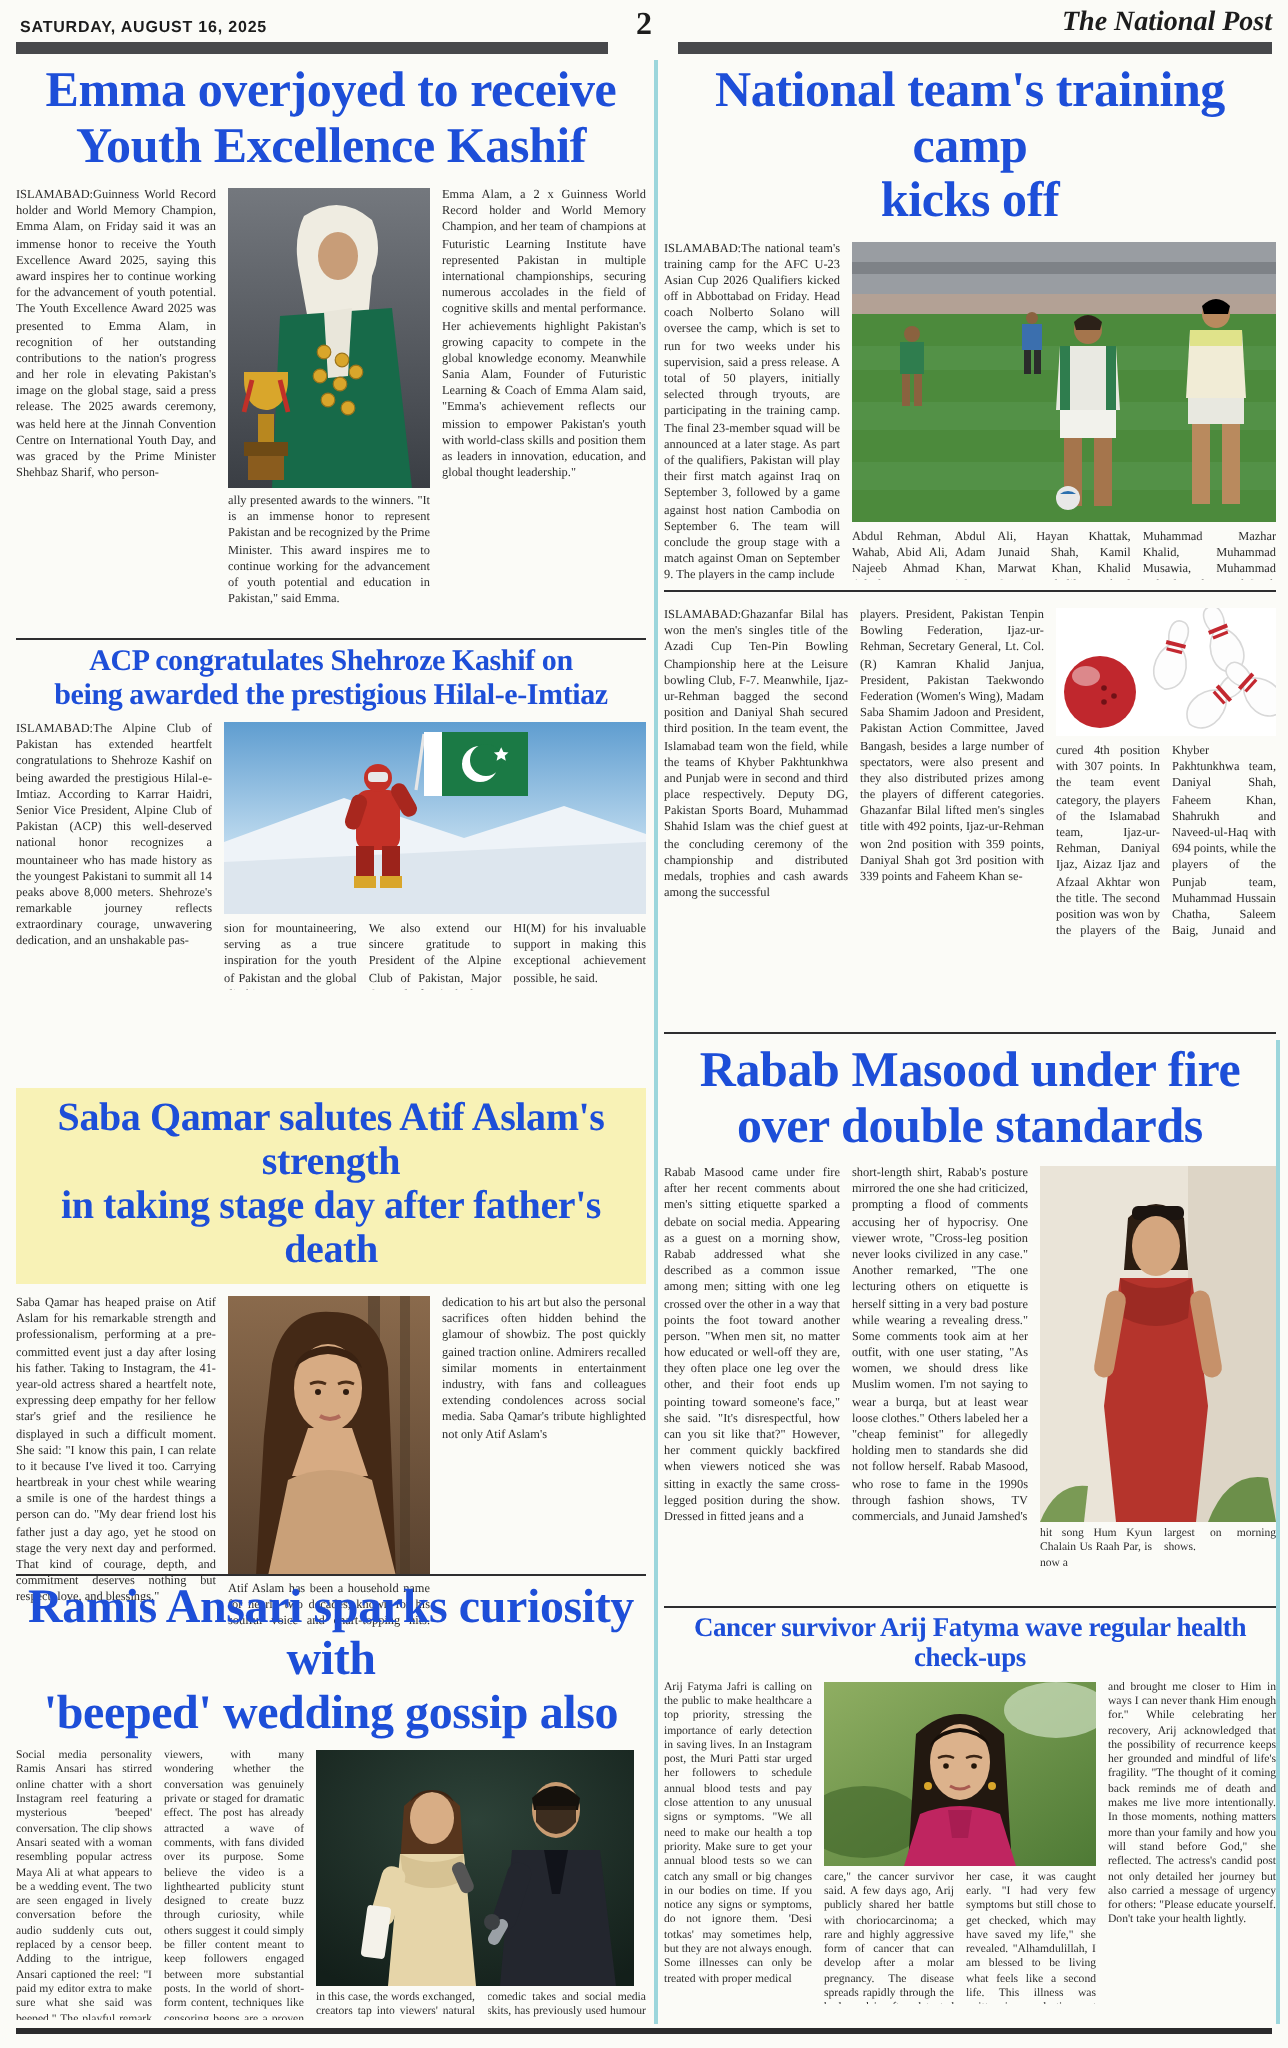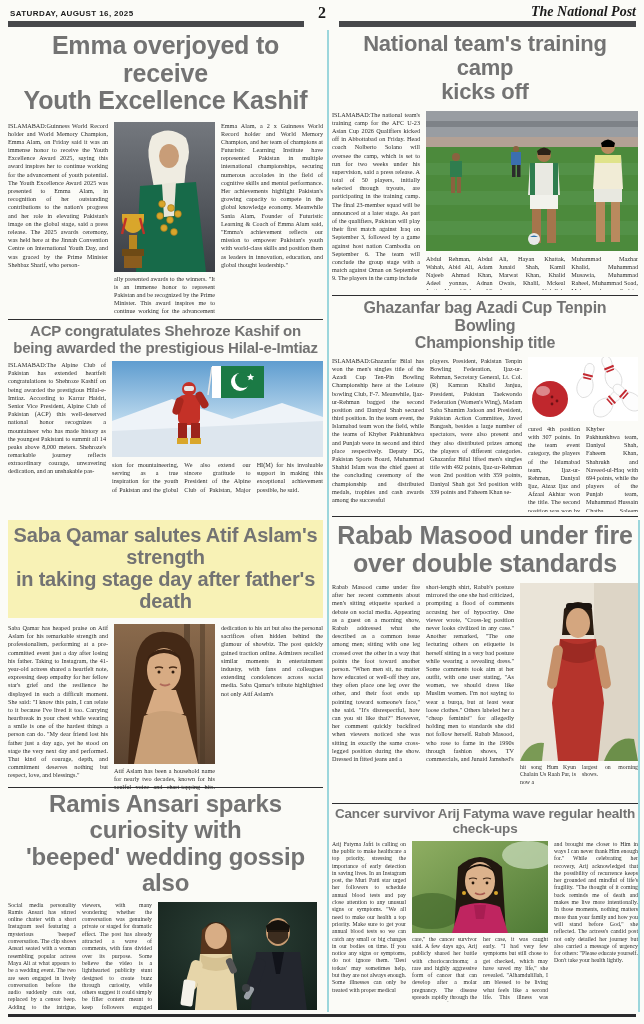--- a/index.html
+++ b/index.html
@@ -1,21 +1,21 @@
 <!DOCTYPE html>
 <html><head>
 <meta charset="utf-8">
 <style>
   *{margin:0;padding:0;box-sizing:border-box}
   html,body{background:#e9e9e6}
   body{width:644px;height:1024px;position:relative;margin:0 auto;background:#fbfbf7;
        font-family:"Liberation Serif",serif;color:#1c1c1c;overflow:hidden}
   .abs{position:absolute}
-  .headline{font-weight:bold;text-align:center;color:#737373;line-height:1.1;
-            font-family:Liberation Sans, sans-serif;letter-spacing:-.2px}
+  .headline{font-weight:bold;text-align:center;color:#1d4ed8;line-height:1.1;
+            font-family:Liberation Serif, serif;letter-spacing:-.2px}
   .body-text{font-size:6.2px;line-height:1.32;text-align:justify;color:#2b2b2b;overflow:hidden}
   .body-sm{font-size:5.8px;line-height:1.26;text-align:justify;color:#2b2b2b;overflow:hidden}
   .cols{display:flex;gap:6px}
   .rule-h{position:absolute;background:#2e2e30;height:1px}
   .rule-teal{position:absolute;background:#9cd6dc;width:2px}
   .photo-wrap{overflow:hidden;background:#ccc}
   .photo-wrap svg{display:block;width:100%;height:100%}
   .names{font-size:6.2px;line-height:1.3;text-align:justify;color:#2b2b2b;overflow:hidden}
   .caption-row{display:flex;gap:6px;margin-top:3px}
   .hl-yellow{background:#f8f2b6;padding:4px 2px 6px 2px}
@@ -77,21 +77,21 @@
           </g>
         </svg>
       </div>
       <div class="body-text" style="width:101px;height:64px;margin-top:3px">ally presented awards to the winners. "It is an immense honor to represent Pakistan and be recognized by the Prime Minister. This award inspires me to continue working for the advancement of youth potential and education in Pakistan," said Emma.</div>
     </div>
     <div class="body-text" style="flex:1;height:218px">Emma Alam, a 2 x Guinness World Record holder and World Memory Champion, and her team of champions at Futuristic Learning Institute have represented Pakistan in multiple international championships, securing numerous accolades in the field of cognitive skills and mental performance. Her achievements highlight Pakistan's growing capacity to compete in the global knowledge economy. Meanwhile Sania Alam, Founder of Futuristic Learning &amp; Coach of Emma Alam said, "Emma's achievement reflects our mission to empower Pakistan's youth with world-class skills and position them as leaders in innovation, education, and global thought leadership."</div>
   </div>
 </section>
 
 <section class="abs" style="left:332px;top:32px;width:306px;height:258px;overflow:hidden">
-  <div class="headline" style="font-size:22px">
+  <div class="headline" style="font-size:25px">
     <div>National team's training camp</div>
     <div>kicks off</div>
   </div>
   <div class="cols" style="margin-top:6px;height:200px">
     <div class="body-text" style="flex:0 0 88px;height:200px">ISLAMABAD:The national team's training camp for the AFC U-23 Asian Cup 2026 Qualifiers kicked off in Abbottabad on Friday. Head coach Nolberto Solano will oversee the camp, which is set to run for two weeks under his supervision, said a press release. A total of 50 players, initially selected through tryouts, are participating in the training camp. The final 23-member squad will be announced at a later stage. As part of the qualifiers, Pakistan will play their first match against Iraq on September 3, followed by a game against host nation Cambodia on September 6. The team will conclude the group stage with a match against Oman on September 9. The players in the camp include</div>
     <div style="flex:1">
       <div class="photo-wrap" style="width:212px;height:140px">
         <svg viewBox="0 0 212 140" preserveAspectRatio="none">
           <rect width="212" height="36" fill="#999da2"></rect>
           <rect y="10" width="212" height="6" fill="#7e8287"></rect>
@@ -190,24 +190,20 @@
       <div class="cols" style="margin-top:4px">
         <div class="body-text" style="flex:1;height:34px">sion for mountaineering, serving as a true inspiration for the youth of Pakistan and the global climbing community.</div>
         <div class="body-text" style="flex:1;height:34px">We also extend our sincere gratitude to President of the Alpine Club of Pakistan, Major General Irfan Arshad,</div>
         <div class="body-text" style="flex:1;height:34px">HI(M) for his invaluable support in making this exceptional achievement possible, he said.</div>
       </div>
     </div>
   </div>
 </section>
 
 <section class="abs" style="left:332px;top:299px;width:306px;height:213px;overflow:hidden">
-  <div class="headline" style="font-size:16px">
-    <div>Ghazanfar bag Azadi Cup Tenpin Bowling</div>
-    <div>Championship title</div>
-  </div>
   <div class="cols" style="margin-top:5px;height:168px">
     <div class="body-text" style="flex:0 0 92px;height:168px">ISLAMABAD:Ghazanfar Bilal has won the men's singles title of the Azadi Cup Ten-Pin Bowling Championship here at the Leisure bowling Club, F-7. Meanwhile, Ijaz-ur-Rehman bagged the second position and Daniyal Shah secured third position. In the team event, the Islamabad team won the field, while the teams of Khyber Pakhtunkhwa and Punjab were in second and third place respectively. Deputy DG, Pakistan Sports Board, Muhammad Shahid Islam was the chief guest at the concluding ceremony of the championship and distributed medals, trophies and cash awards among the successful</div>
     <div class="body-text" style="flex:0 0 92px;height:168px">players. President, Pakistan Tenpin Bowling Federation, Ijaz-ur-Rehman, Secretary General, Lt. Col. (R) Kamran Khalid Janjua, President, Pakistan Taekwondo Federation (Women's Wing), Madam Saba Shamim Jadoon and President, Pakistan Action Committee, Javed Bangash, besides a large number of spectators, were also present and they also distributed prizes among the players of different categories. Ghazanfar Bilal lifted men's singles title with 492 points, Ijaz-ur-Rehman won 2nd position with 359 points, Daniyal Shah got 3rd position with 339 points and Faheem Khan se-</div>
     <div style="flex:1">
       <div class="photo-wrap" style="width:110px;height:64px;background:#fff">
         <svg viewBox="0 0 110 64" preserveAspectRatio="none">
           <rect width="110" height="64" fill="#ffffff"></rect>
           <g>
             <g transform="translate(58,26) rotate(14)">
               <path d="M0,-20 C5,-20 6,-13 3,-7 C10,-1 10,13 0,15 C-10,13 -10,-1 -3,-7 C-6,-13 -5,-20 0,-20Z" fill="#fdfdfd" stroke="#d8d8d8" stroke-width="0.8"></path>
@@ -239,21 +235,21 @@
           </g>
         </svg>
       </div>
       <div class="body-text" style="width:110px;height:100px;margin-top:4px;column-count:2;column-gap:6px">cured 4th position with 307 points. In the team event category, the players of the Islamabad team, Ijaz-ur-Rehman, Daniyal Ijaz, Aizaz Ijaz and Afzaal Akhtar won the title. The second position was won by the players of the Khyber Pakhtunkhwa team, Daniyal Shah, Faheem Khan, Shahrukh and Naveed-ul-Haq with 694 points, while the players of the Punjab team, Muhammad Hussain Chatha, Saleem Baig, Junaid and Shahzad were in the third position with 659 points.</div>
     </div>
   </div>
 </section>
 
 <div class="rule-h" style="left:332px;top:516px;width:306px"></div>
 
-<section class="abs" style="left:8px;top:520px;width:315px;height:270px;overflow:hidden">
+<section class="abs" style="left:8px;top:544px;width:315px;height:270px;overflow:hidden">
   <div class="headline hl-yellow" style="font-size:20px">
     <div>Saba Qamar salutes Atif Aslam's strength</div>
     <div>in taking stage day after father's death</div>
   </div>
   <div class="cols" style="margin-top:6px;height:208px">
     <div class="body-text" style="flex:0 0 100px;height:208px">Saba Qamar has heaped praise on Atif Aslam for his remarkable strength and professionalism, performing at a pre-committed event just a day after losing his father. Taking to Instagram, the 41-year-old actress shared a heartfelt note, expressing deep empathy for her fellow star's grief and the resilience he displayed in such a difficult moment. She said: "I know this pain, I can relate to it because I've lived it too. Carrying heartbreak in your chest while wearing a smile is one of the hardest things a person can do. "My dear friend lost his father just a day ago, yet he stood on stage the very next day and performed. That kind of courage, depth, and commitment deserves nothing but respect, love, and blessings."</div>
     <div style="flex:0 0 101px">
       <div class="photo-wrap" style="width:101px;height:140px">
         <svg viewBox="0 0 101 140" preserveAspectRatio="none">
           <defs>

